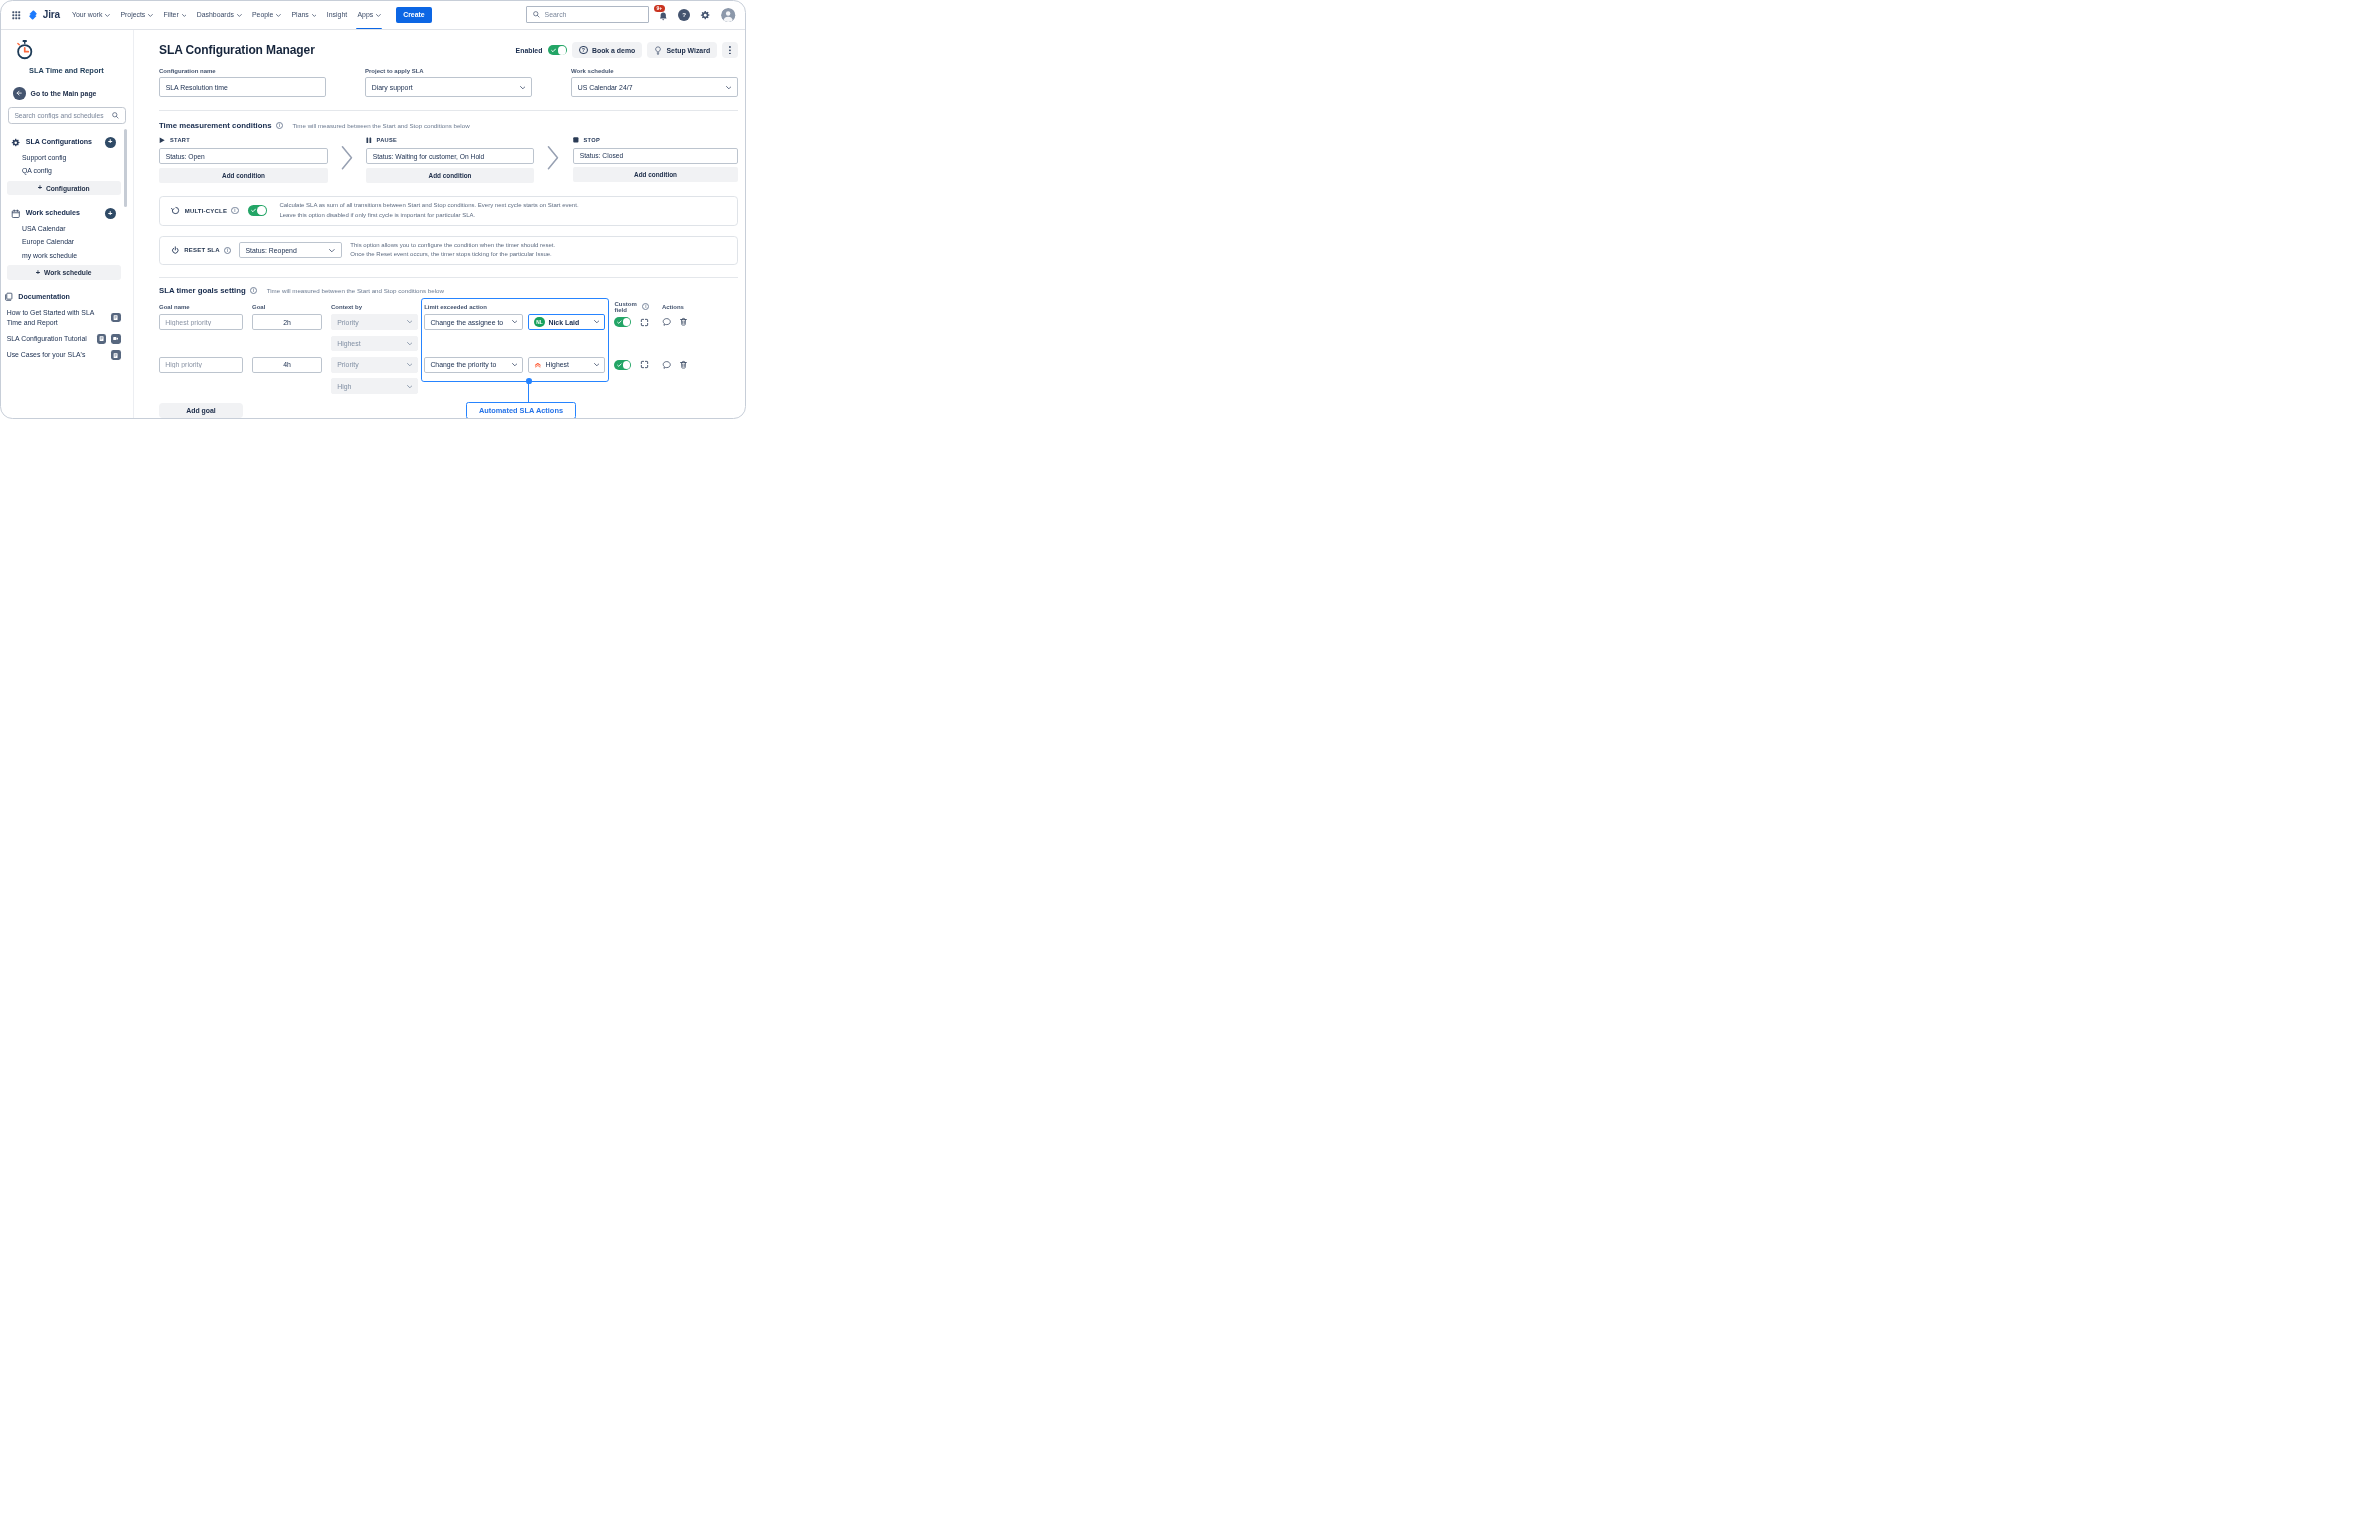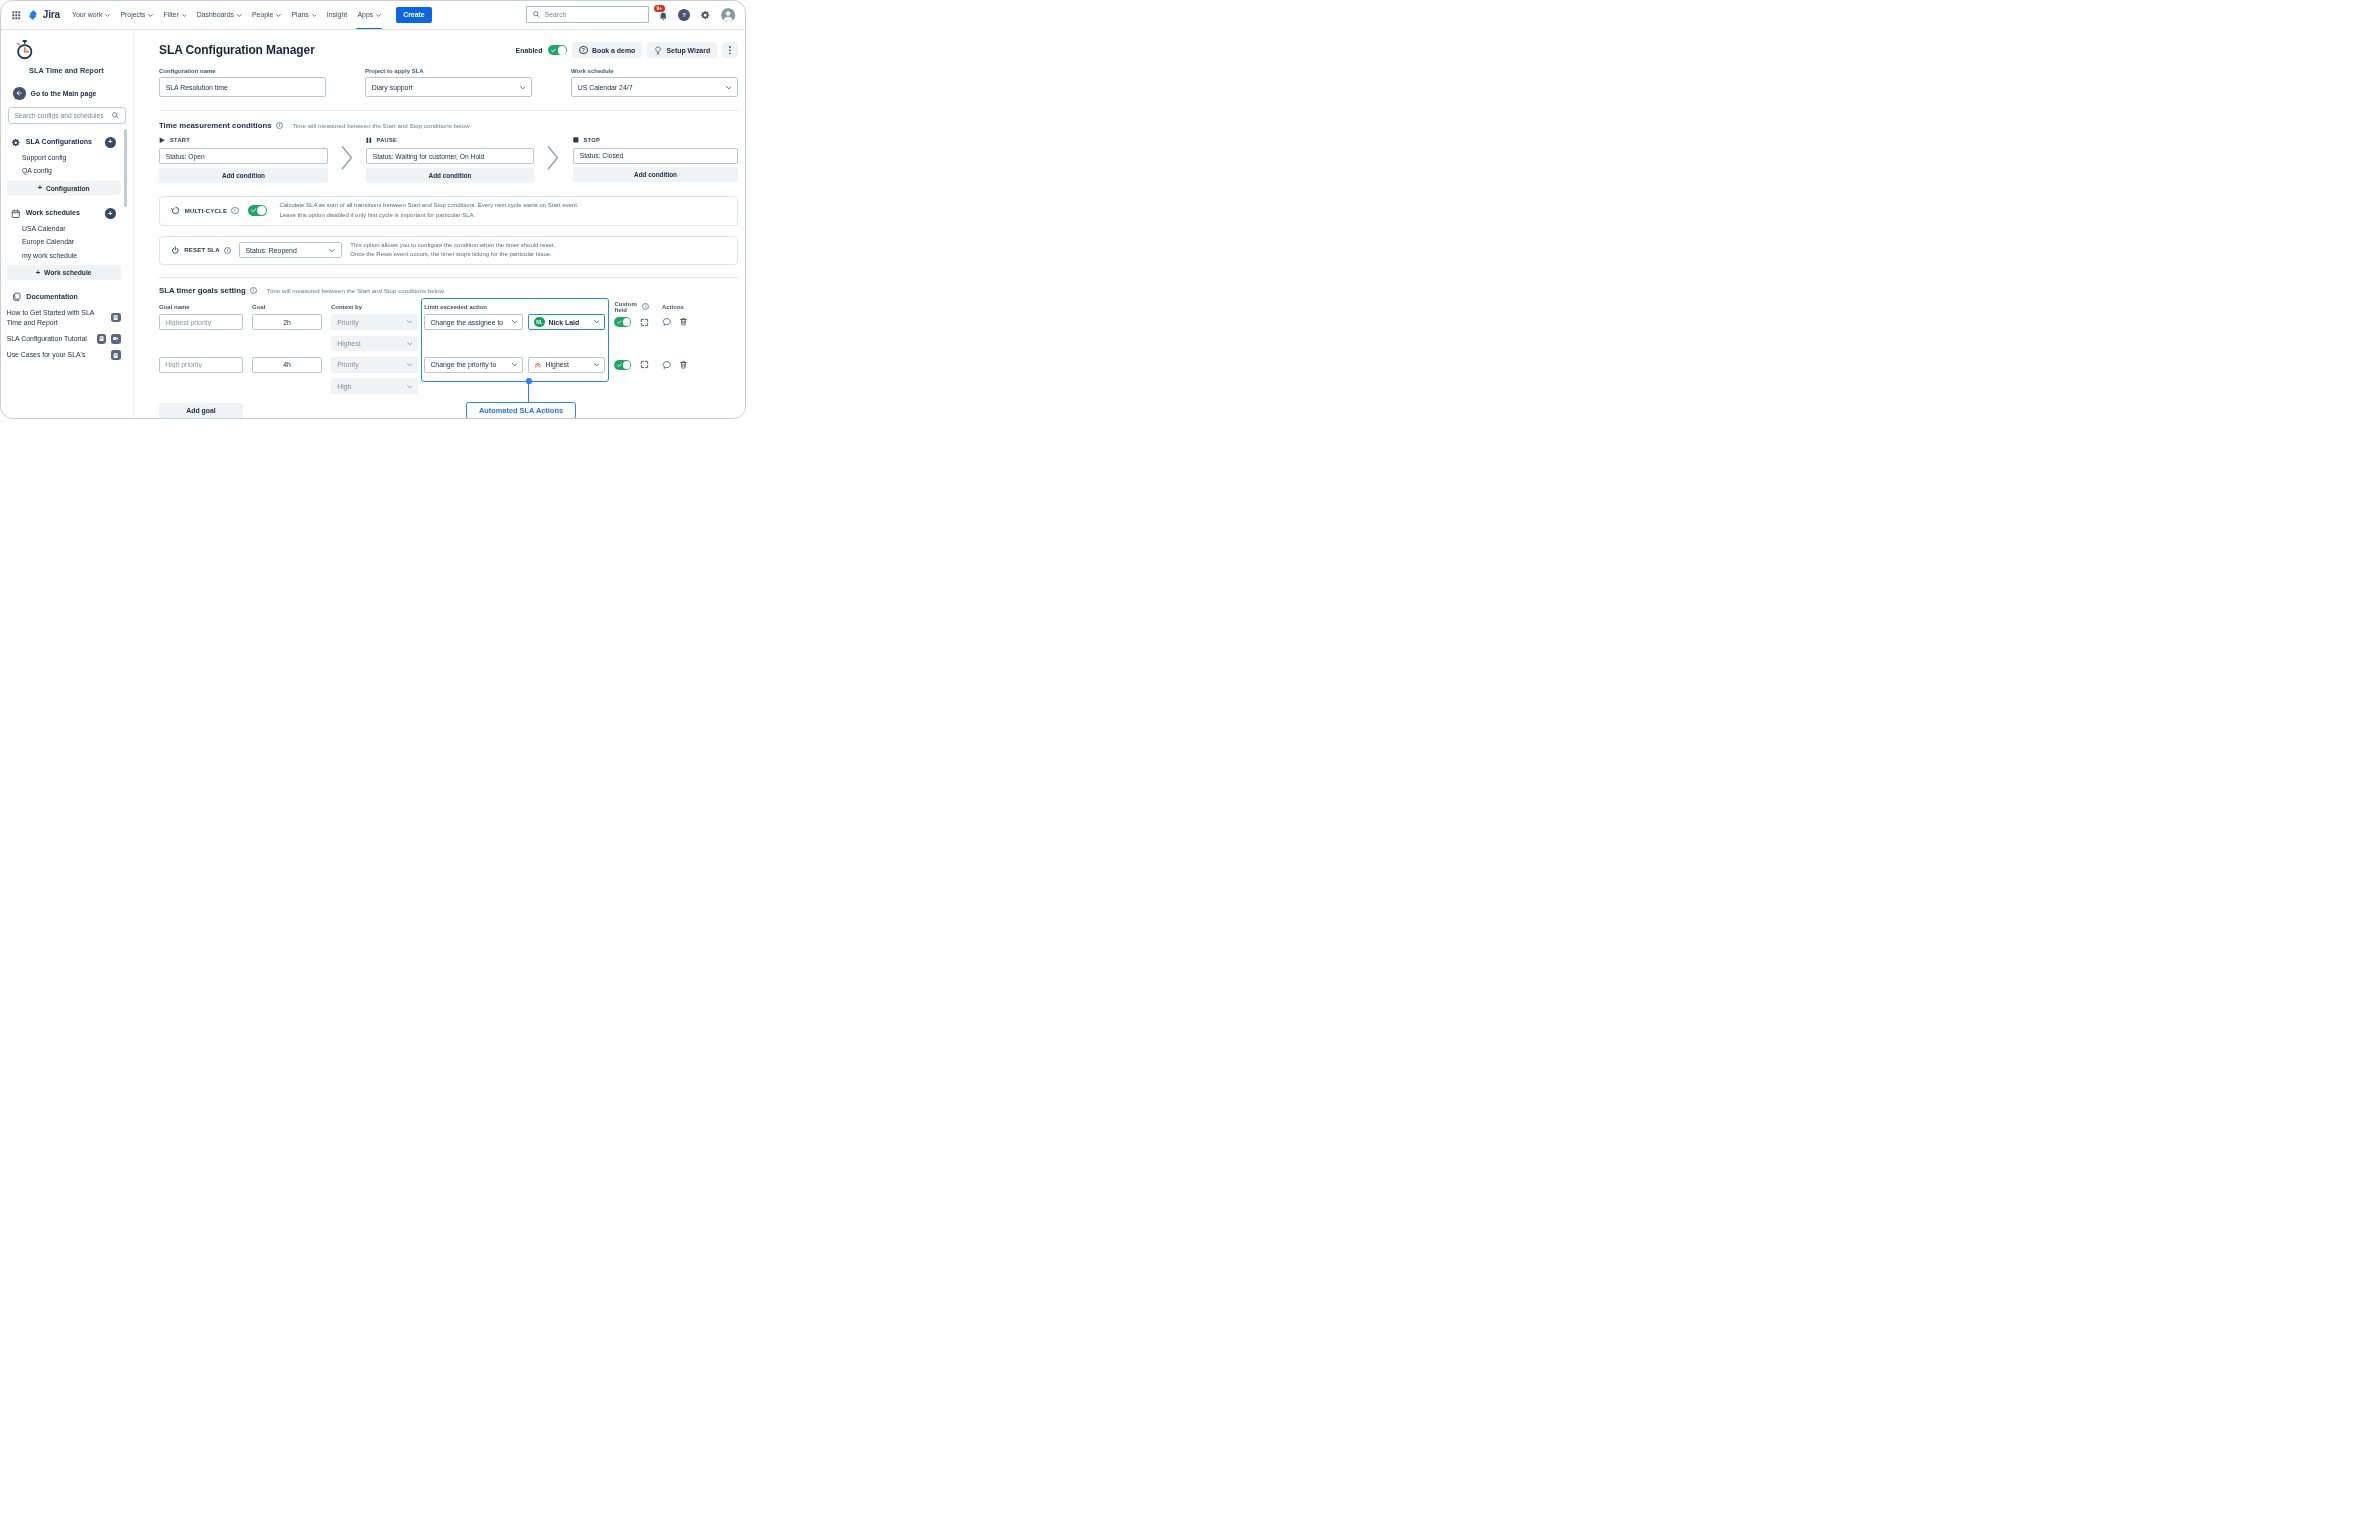--- a/index.html
+++ b/index.html
@@ -293,21 +293,21 @@
         <button class="plus-circle">+</button>
       </div>
       <div class="side-item">USA Calendar</div>
       <div class="side-item">Europe Calendar</div>
       <div class="side-item">my work schedule</div>
       <button class="side-add">
           <span class="plus-g">+</span>
           <span>Work schedule</span>
         </button>
 
-      <div class="side-sec" style="padding-left:11px; gap:4.8px;">
+      <div class="side-sec" style="padding-left:3px; gap:4.8px;">
         <svg width="9.5" height="9.5" viewBox="0 0 24 24">
             <rect x="7" y="3" width="13" height="15" rx="2" fill="none" stroke="#2C3E5D" stroke-width="2"></rect>
             <path d="M17 21 H6.5 A2.5 2.5 0 0 1 4 18.5 V7" fill="none" stroke="#2C3E5D" stroke-width="2" stroke-linecap="round"></path>
           </svg>
         <span>Documentation</span>
       </div>
       <div class="doc-item">
         <span class="lbl">How to Get Started with SLA Time and Report</span>
         <span class="doc-badges">
             <span class="badge-sq">

